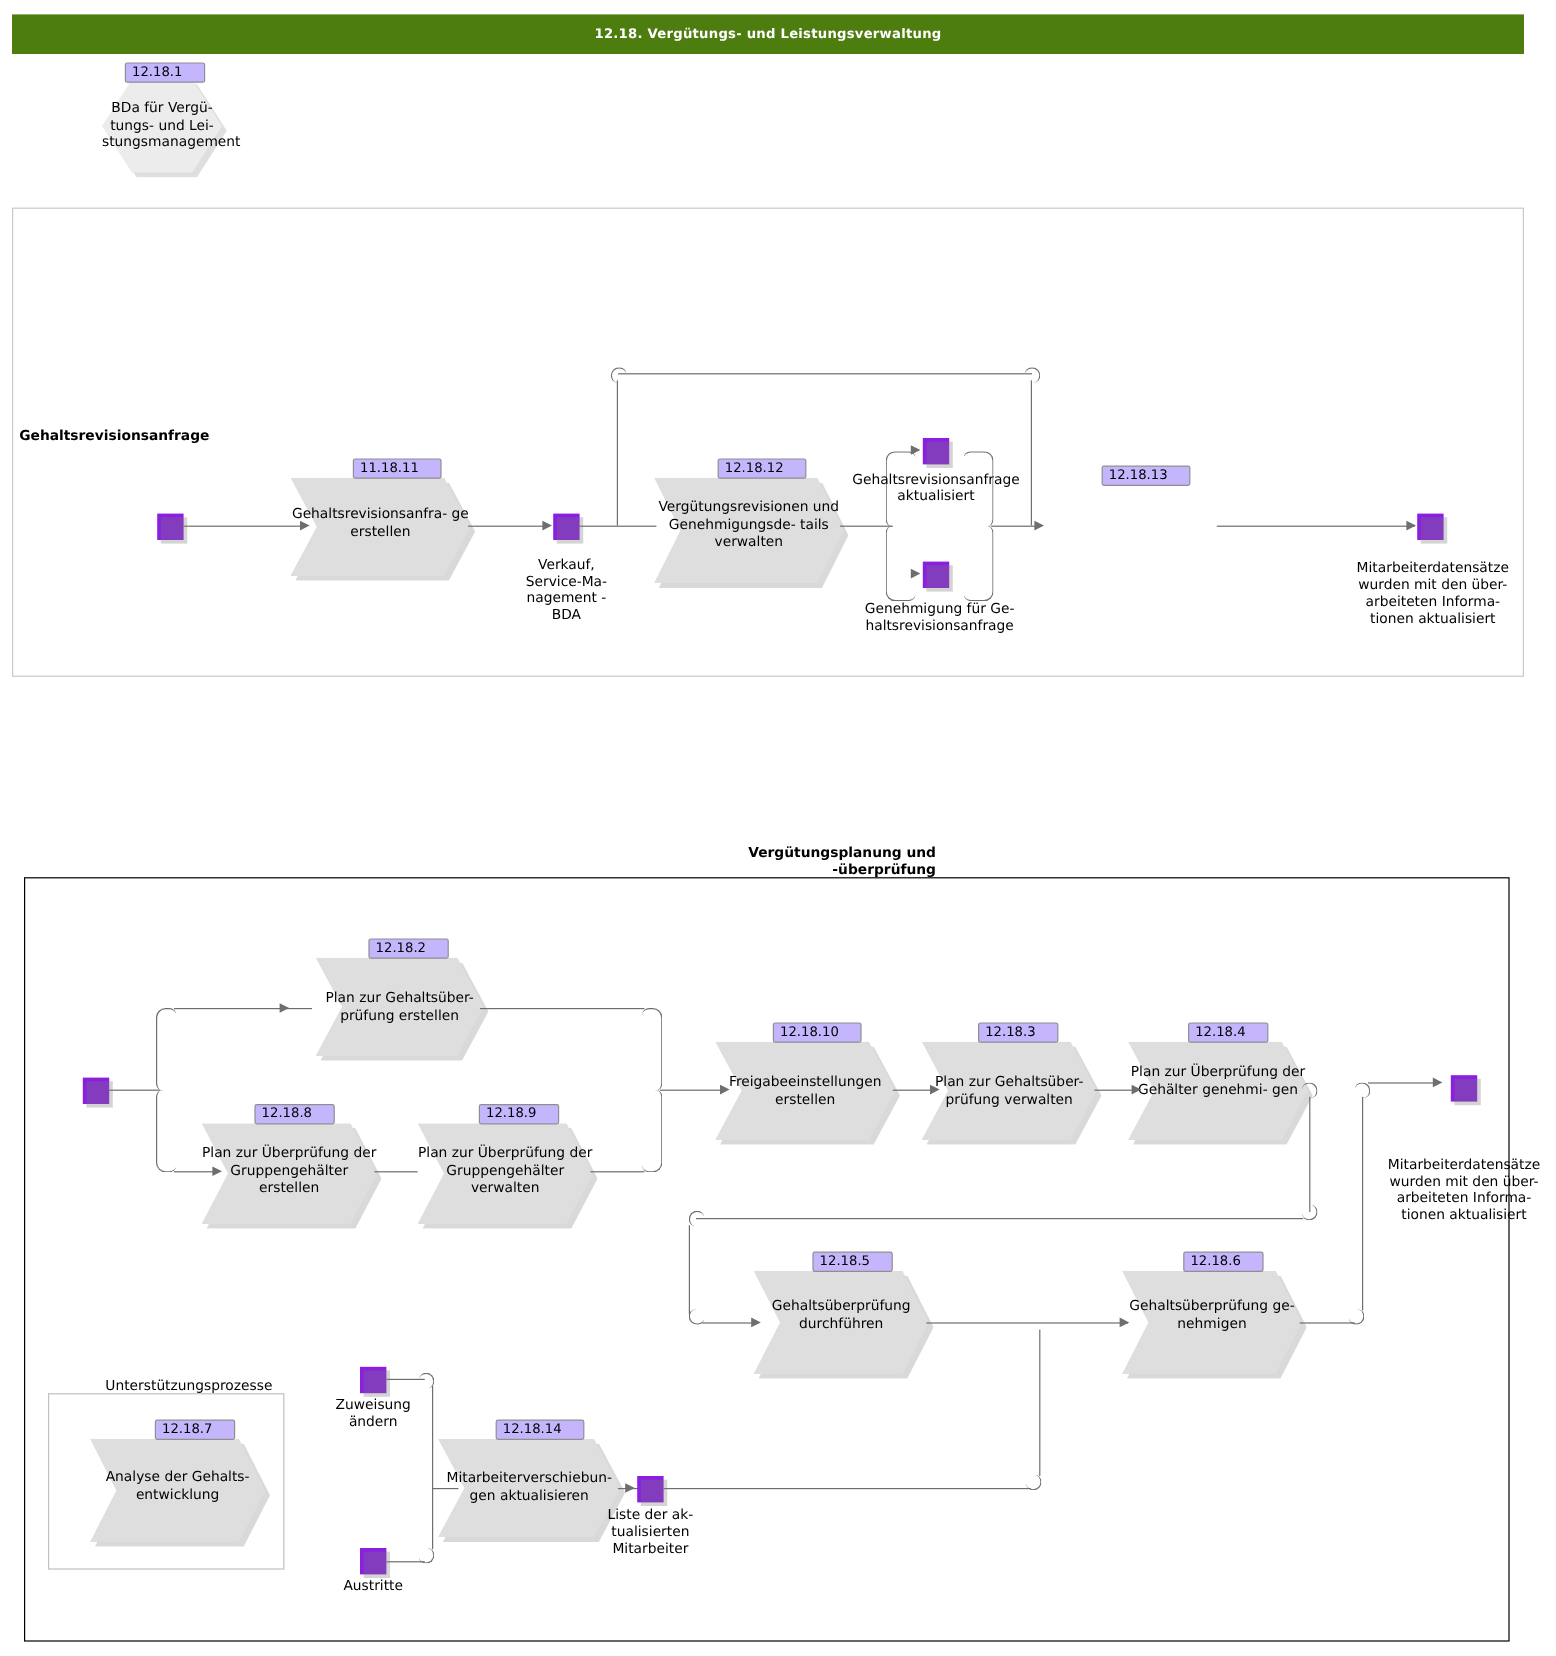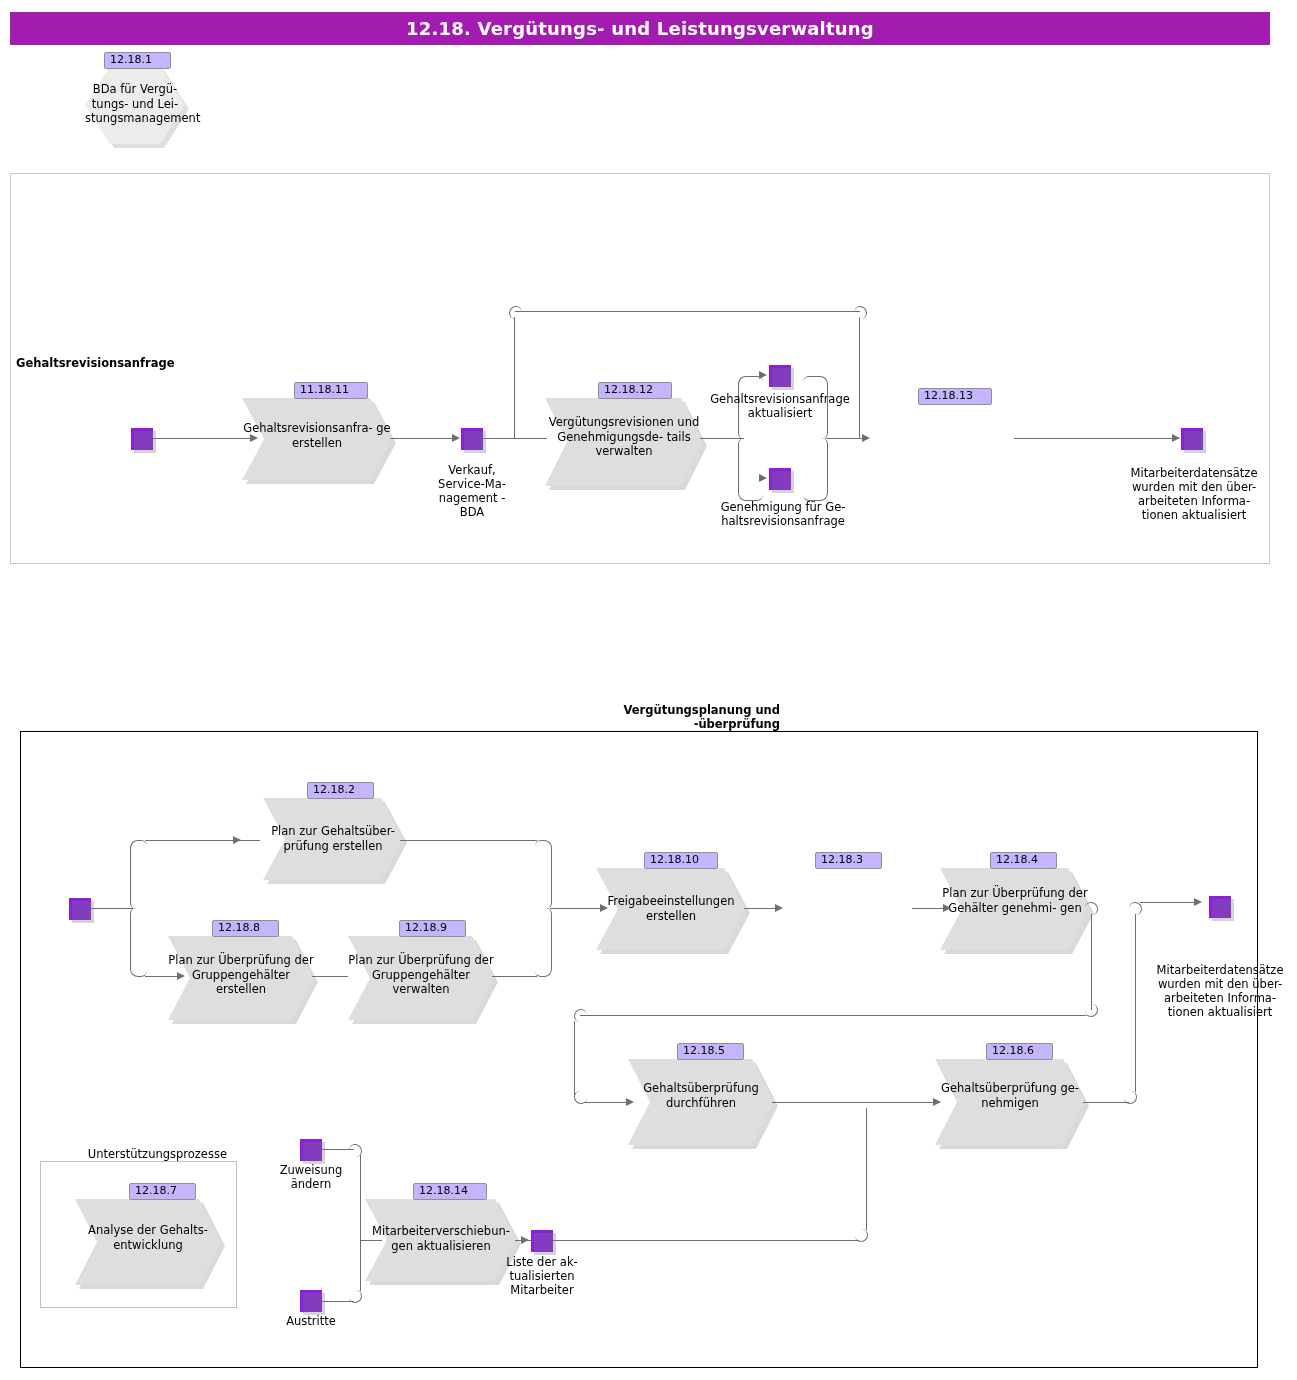--- a/index.html
+++ b/index.html
@@ -1,21 +1,21 @@
 <!DOCTYPE html>
 <html><head>
 <meta charset="utf-8">
 <style>
   html,body{margin:0;padding:0;background:#ffffff;}
   body{font-family:"DejaVu Sans","Liberation Sans",sans-serif;}
   #canvas{position:relative;width:1297px;height:1380px;overflow:hidden;background:#fff;}
 
   
   .titlebar{position:absolute;left:10px;top:12px;width:1260px;height:33px;
-            background:#a21caf;color:#ffffff;font-size:18px;font-weight:bold;
+            background:#4d7c0f;color:#ffffff;font-size:11px;font-weight:bold;
             display:flex;align-items:center;justify-content:center;letter-spacing:.2px;}
 
   
   .container{position:absolute;box-sizing:border-box;background:transparent;}
   .container.light{border:1px solid #c9c9c9;}
   .container.dark{border:1.5px solid #000000;}
   .container.thin{border:1px solid #c0c0c0;}
   .container-title{position:absolute;text-align:right;font-size:11.5px;font-weight:bold;
                    color:#000;line-height:14px;white-space:pre-line;}
   .container-title.plain{font-weight:normal;}
@@ -209,20 +209,26 @@
     <div class="shadow"></div>
     <div class="shape"></div>
     <div class="txt" style="top:26px;">Freigabeeinstellungen
 erstellen</div>
   </div>
 
   <div class="ln lnh" style="left:744px;top:908px;width:36px;"></div>
   <div class="arw r" style="left:775px;top:904px;"></div>
 
   <div class="idtag" style="left:815px;top:852px;">12.18.3</div>
+  <div class="proc" style="left:768px;top:868px;width:146px;height:82px;">
+    <div class="shadow"></div>
+    <div class="shape"></div>
+    <div class="txt" style="top:26px;">Plan zur Gehaltsüber-
+prüfung verwalten</div>
+  </div>
 
   <div class="ln lnh" style="left:912px;top:908px;width:36px;"></div>
   <div class="arw r" style="left:943px;top:904px;"></div>
 
   <div class="idtag" style="left:990px;top:852px;">12.18.4</div>
   <div class="proc" style="left:940px;top:868px;width:150px;height:82px;">
     <div class="shadow"></div>
     <div class="shape"></div>
     <div class="txt" style="top:18px;">Plan zur Überprüfung
 der Gehälter genehmi-

